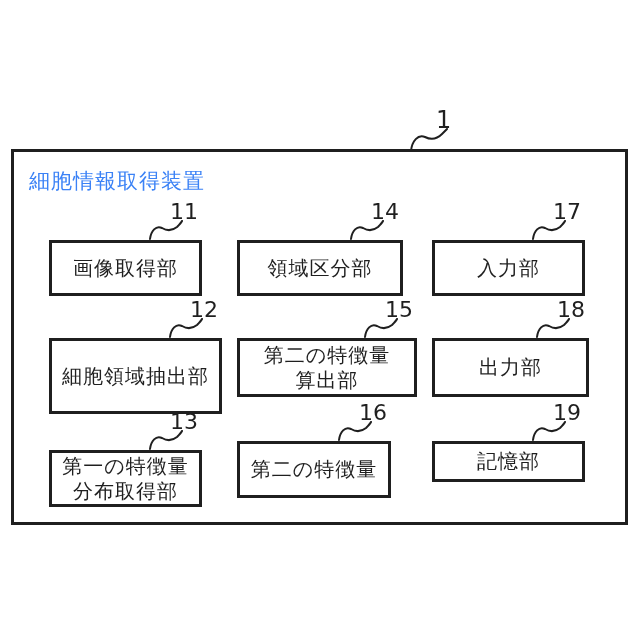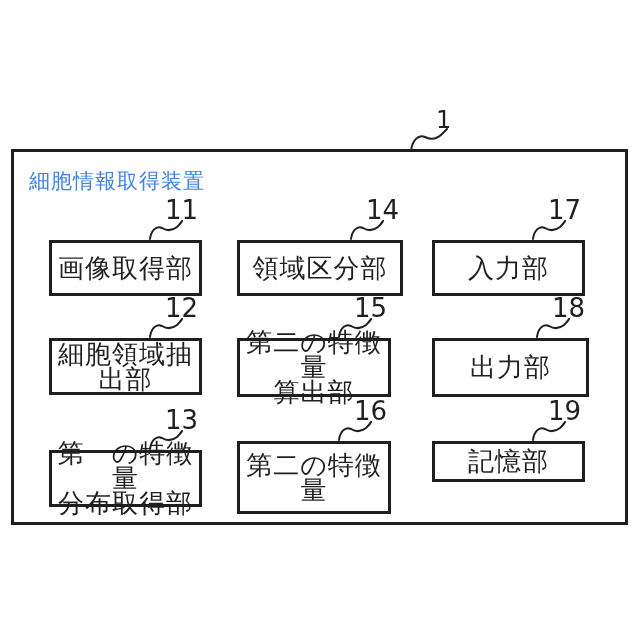--- a/index.html
+++ b/index.html
@@ -59,32 +59,32 @@
   .unit .box {
     position: absolute;
     inset: 0;
     border: 3px solid #1f1f1f;
     background: #ffffff;
     display: flex;
     align-items: center;
     justify-content: center;
   }
   .unit .box-label {
-    font-size: 26px;
+    font-size: 20px;
     line-height: 25px;
     letter-spacing: 1px;
     text-align: center;
     white-space: pre-line;
     color: #1f1f1f;
   }
   .unit .ref {
     position: absolute;
     right: 4px;
     bottom: calc(100% + 17px);
-    font-size: 26px;
+    font-size: 22px;
     line-height: 1;
     color: #1f1f1f;
   }
   .unit .squiggle {
     position: absolute;
     right: 18px;
     bottom: 100%;
     width: 36px;
     height: 20px;
   }
@@ -131,31 +131,31 @@
   <div class="unit" style="left:432px; top:240px; width:153px; height:56px;">
     <div class="ref">17</div>
     <svg class="squiggle" viewBox="0 0 36 20" aria-hidden="true">
         <path d="M2,19 C3,11 8,5 14,8 C19,11 24,11 29,7 C31,5 33,3 34,1"></path>
       </svg>
     <div class="box">
       <span class="box-label">入力部</span>
     </div>
   </div>
 
-  <div class="unit" style="left:49px; top:338px; width:153px; height:57px;">
+  <div class="unit" style="left:49px; top:338px; width:153px; height:76px;padding-left:20px;">
     <div class="ref">12</div>
     <svg class="squiggle" viewBox="0 0 36 20" aria-hidden="true">
         <path d="M2,19 C3,11 8,5 14,8 C19,11 24,11 29,7 C31,5 33,3 34,1"></path>
       </svg>
     <div class="box">
       <span class="box-label">細胞領域抽出部</span>
     </div>
   </div>
 
-  <div class="unit" style="left:237px; top:338px; width:154px; height:59px;">
+  <div class="unit" style="left:237px; top:338px; width:180px; height:59px;">
     <div class="ref">15</div>
     <svg class="squiggle" viewBox="0 0 36 20" aria-hidden="true">
         <path d="M2,19 C3,11 8,5 14,8 C19,11 24,11 29,7 C31,5 33,3 34,1"></path>
       </svg>
     <div class="box">
       <span class="box-label">第二の特徴量
 算出部</span>
     </div>
   </div>
 
@@ -173,21 +173,21 @@
     <div class="ref">13</div>
     <svg class="squiggle" viewBox="0 0 36 20" aria-hidden="true">
         <path d="M2,19 C3,11 8,5 14,8 C19,11 24,11 29,7 C31,5 33,3 34,1"></path>
       </svg>
     <div class="box">
       <span class="box-label">第一の特徴量
 分布取得部</span>
     </div>
   </div>
 
-  <div class="unit" style="left:237px; top:441px; width:154px; height:73px;">
+  <div class="unit" style="left:237px; top:441px; width:154px; height:57px;">
     <div class="ref">16</div>
     <svg class="squiggle" viewBox="0 0 36 20" aria-hidden="true">
         <path d="M2,19 C3,11 8,5 14,8 C19,11 24,11 29,7 C31,5 33,3 34,1"></path>
       </svg>
     <div class="box">
       <span class="box-label">第二の特徴量</span>
     </div>
   </div>
 
   <div class="unit" style="left:432px; top:441px; width:153px; height:41px;">

